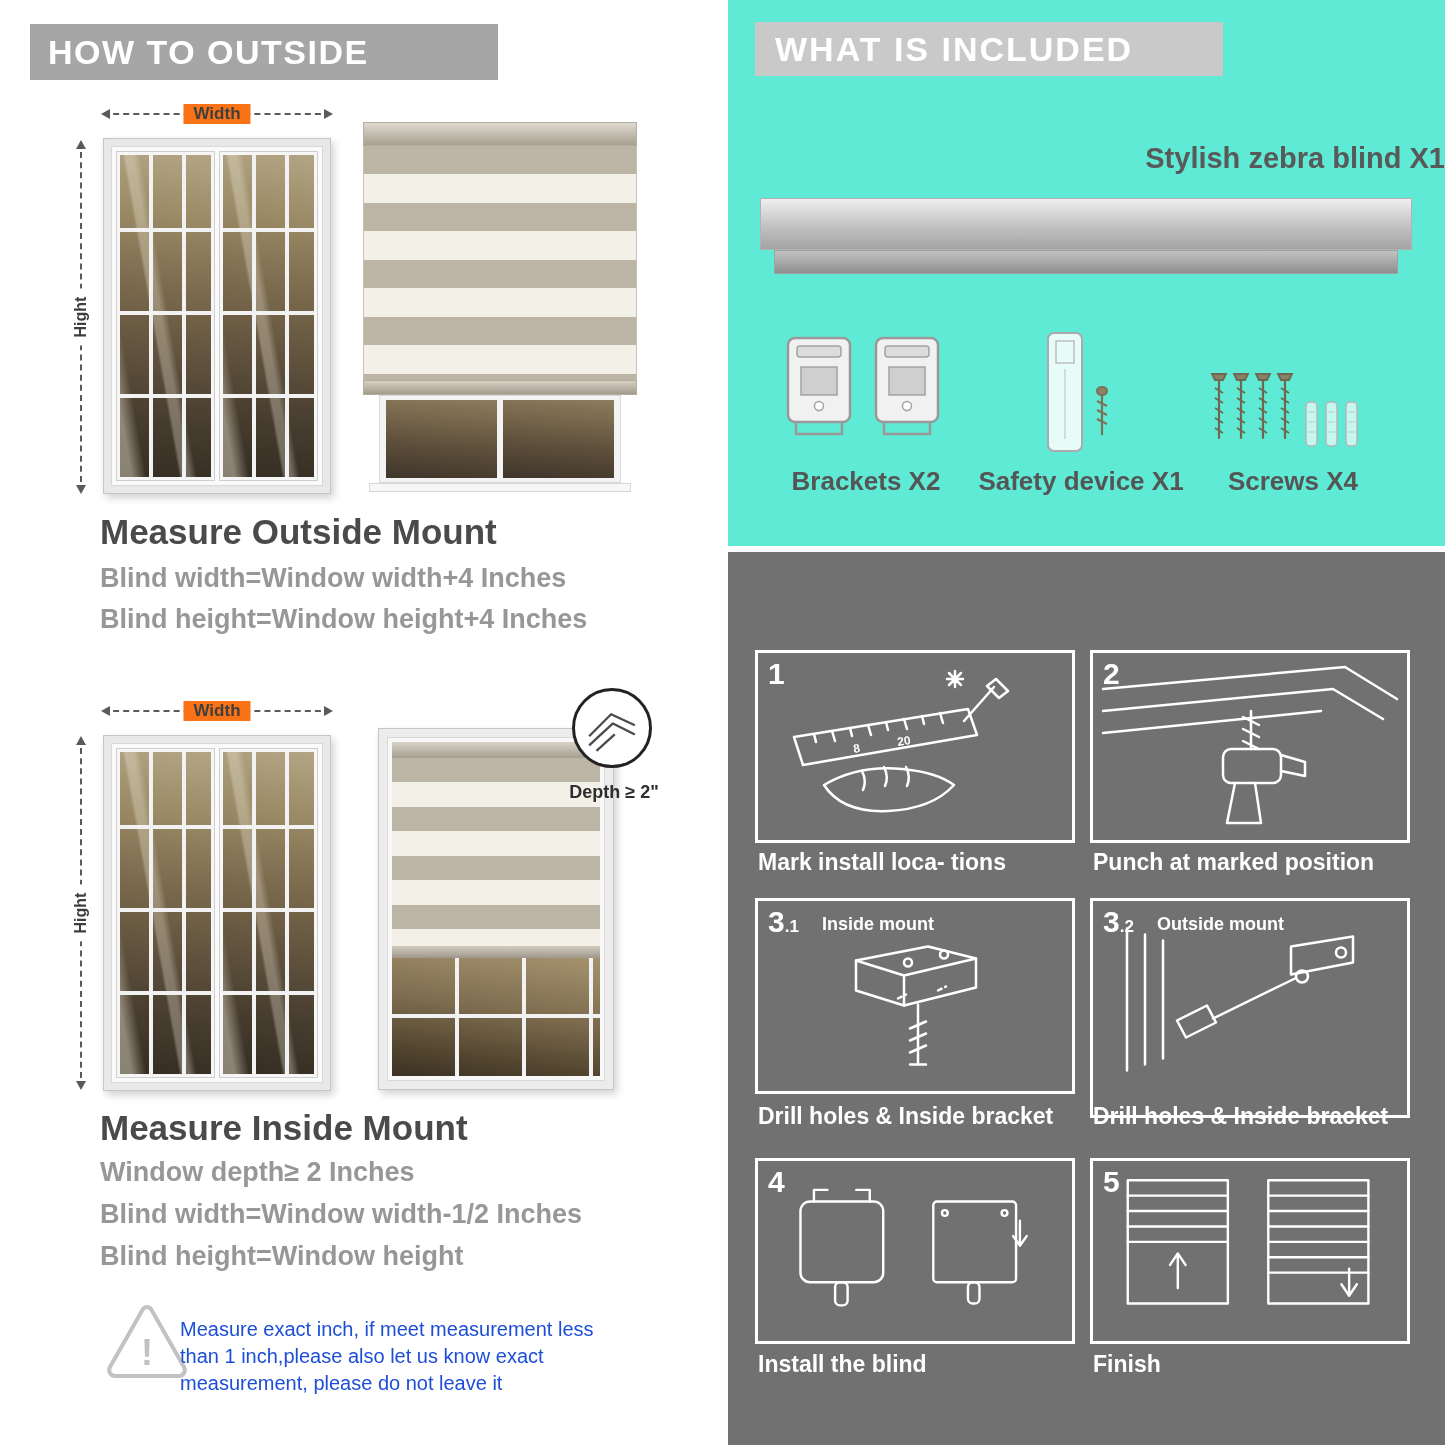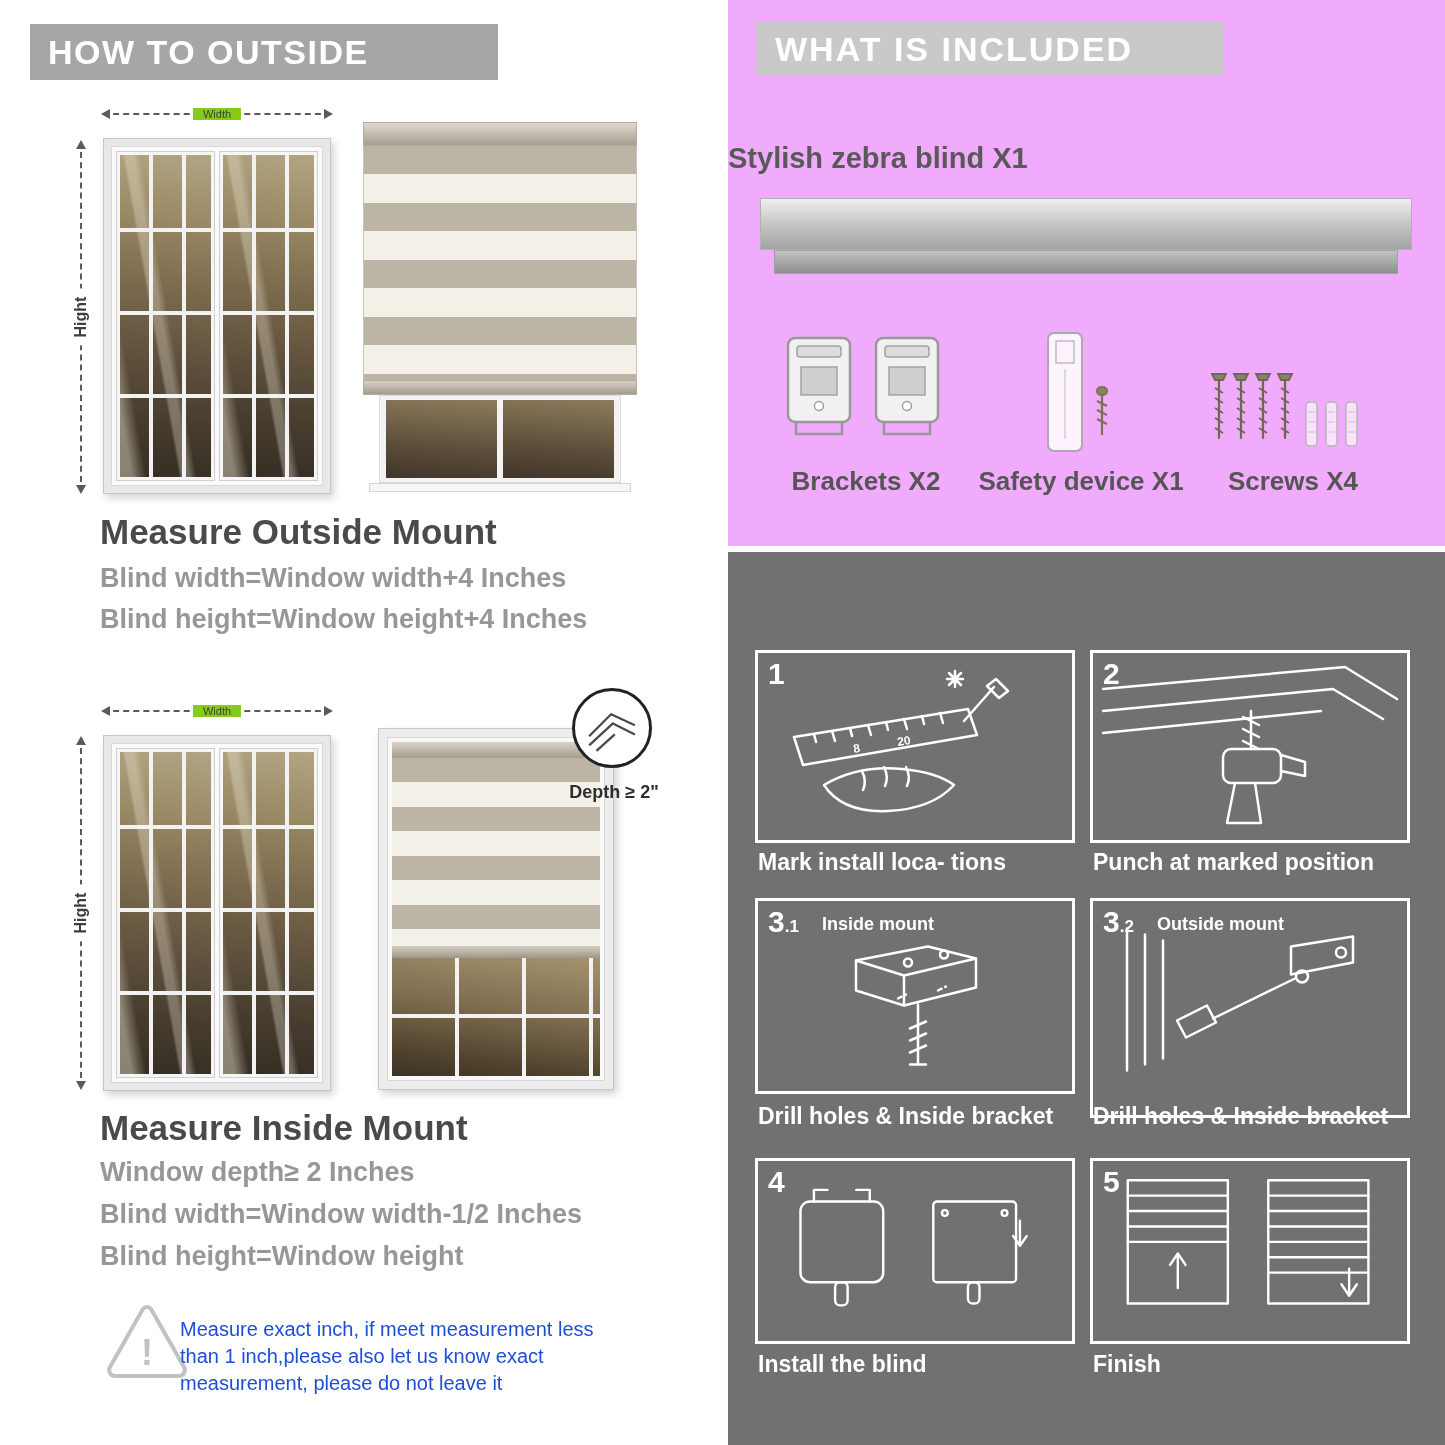--- a/index.html
+++ b/index.html
@@ -11,21 +11,21 @@
   .banner-left { position:absolute; left:30px; top:24px; width:468px; height:56px;
     background:#a6a6a6; color:#fff; font-size:34px; font-weight:700; line-height:56px;
     padding-left:18px; letter-spacing:1.5px; }
 
   .h-arrow { position:absolute; height:0; border-top:2px dashed #5a5a5a; }
   .h-arrow::before,.h-arrow::after { content:""; position:absolute; top:-6px; width:0; height:0;
     border-top:5px solid transparent; border-bottom:5px solid transparent; }
   .h-arrow::before { left:-2px; border-right:9px solid #5a5a5a; }
   .h-arrow::after  { right:-2px; border-left:9px solid #5a5a5a; }
   .h-arrow .lbl { position:absolute; left:50%; top:-1px; transform:translate(-50%,-50%);
-    background:#84cc16; padding:0 10px; font-size:11px; font-weight:400; color:#3f3f3f; white-space:nowrap; }
+    background:#f97316; padding:0 10px; font-size:17px; font-weight:700; color:#3f3f3f; white-space:nowrap; }
 
   .v-arrow { position:absolute; width:0; border-left:2px dashed #5a5a5a; }
   .v-arrow::before,.v-arrow::after { content:""; position:absolute; left:-6px; width:0; height:0;
     border-left:5px solid transparent; border-right:5px solid transparent; }
   .v-arrow::before { top:-2px; border-bottom:9px solid #5a5a5a; }
   .v-arrow::after  { bottom:-2px; border-top:9px solid #5a5a5a; }
   .v-arrow .lbl { position:absolute; top:50%; left:-1px; transform:translate(-50%,-50%) rotate(-90deg);
     background:#fff; padding:0 8px; font-size:16px; font-weight:700; color:#3f3f3f; white-space:nowrap; }
 
   .win { position:absolute; background:#e8e8e8; border:1px solid #c6c6c6; padding:7px;
@@ -71,25 +71,25 @@
     font-size:18px; font-weight:700; color:#2e2e2e; }
 
   .h-big { position:absolute; font-size:35px; font-weight:700; color:#4a4a4a; }
   .p-gray { position:absolute; font-size:27px; font-weight:700; color:#979797; }
 
   .warn-icon { position:absolute; left:104px; top:1300px; }
   .warn-text { position:absolute; left:180px; top:1316px; width:450px;
     font-size:20px; color:#1d4ed8; line-height:27px; }
 
   
-  .included { position:absolute; left:728px; top:0; width:717px; height:546px; background:#f0abfc;padding-left:14px; }
+  .included { position:absolute; left:728px; top:0; width:717px; height:546px; background:#5eead4;padding-left:14px; }
   .banner-right { position:absolute; left:27px; top:22px; width:468px; height:54px;
     background:#c9c9c9; color:#fff; font-size:34px; font-weight:700; line-height:54px;
     padding-left:20px; letter-spacing:2px; }
-  .product-title { position:absolute; left:0; width:100%; top:142px; text-align:left;
+  .product-title { position:absolute; left:0; width:100%; top:142px; text-align:right;
     font-size:29px; font-weight:700; color:#595959; }
   .rail-top { position:absolute; left:32px; top:198px; width:652px; height:52px;
     background:linear-gradient(180deg,#efefef,#c9c9c9 45%,#a3a3a3); border:1px solid #b2b2b2; }
   .rail-lip { position:absolute; left:46px; top:250px; width:624px; height:24px;
     background:linear-gradient(#c2c2c2,#8f8f8f); border:1px solid #a0a0a0; }
   .item { position:absolute; }
   .item-label { position:absolute; top:466px; width:220px; text-align:center;
     font-size:26px; font-weight:700; color:#555; }
 
   .mount { position:absolute; left:728px; top:552px; width:717px; height:893px; background:#717171; }

